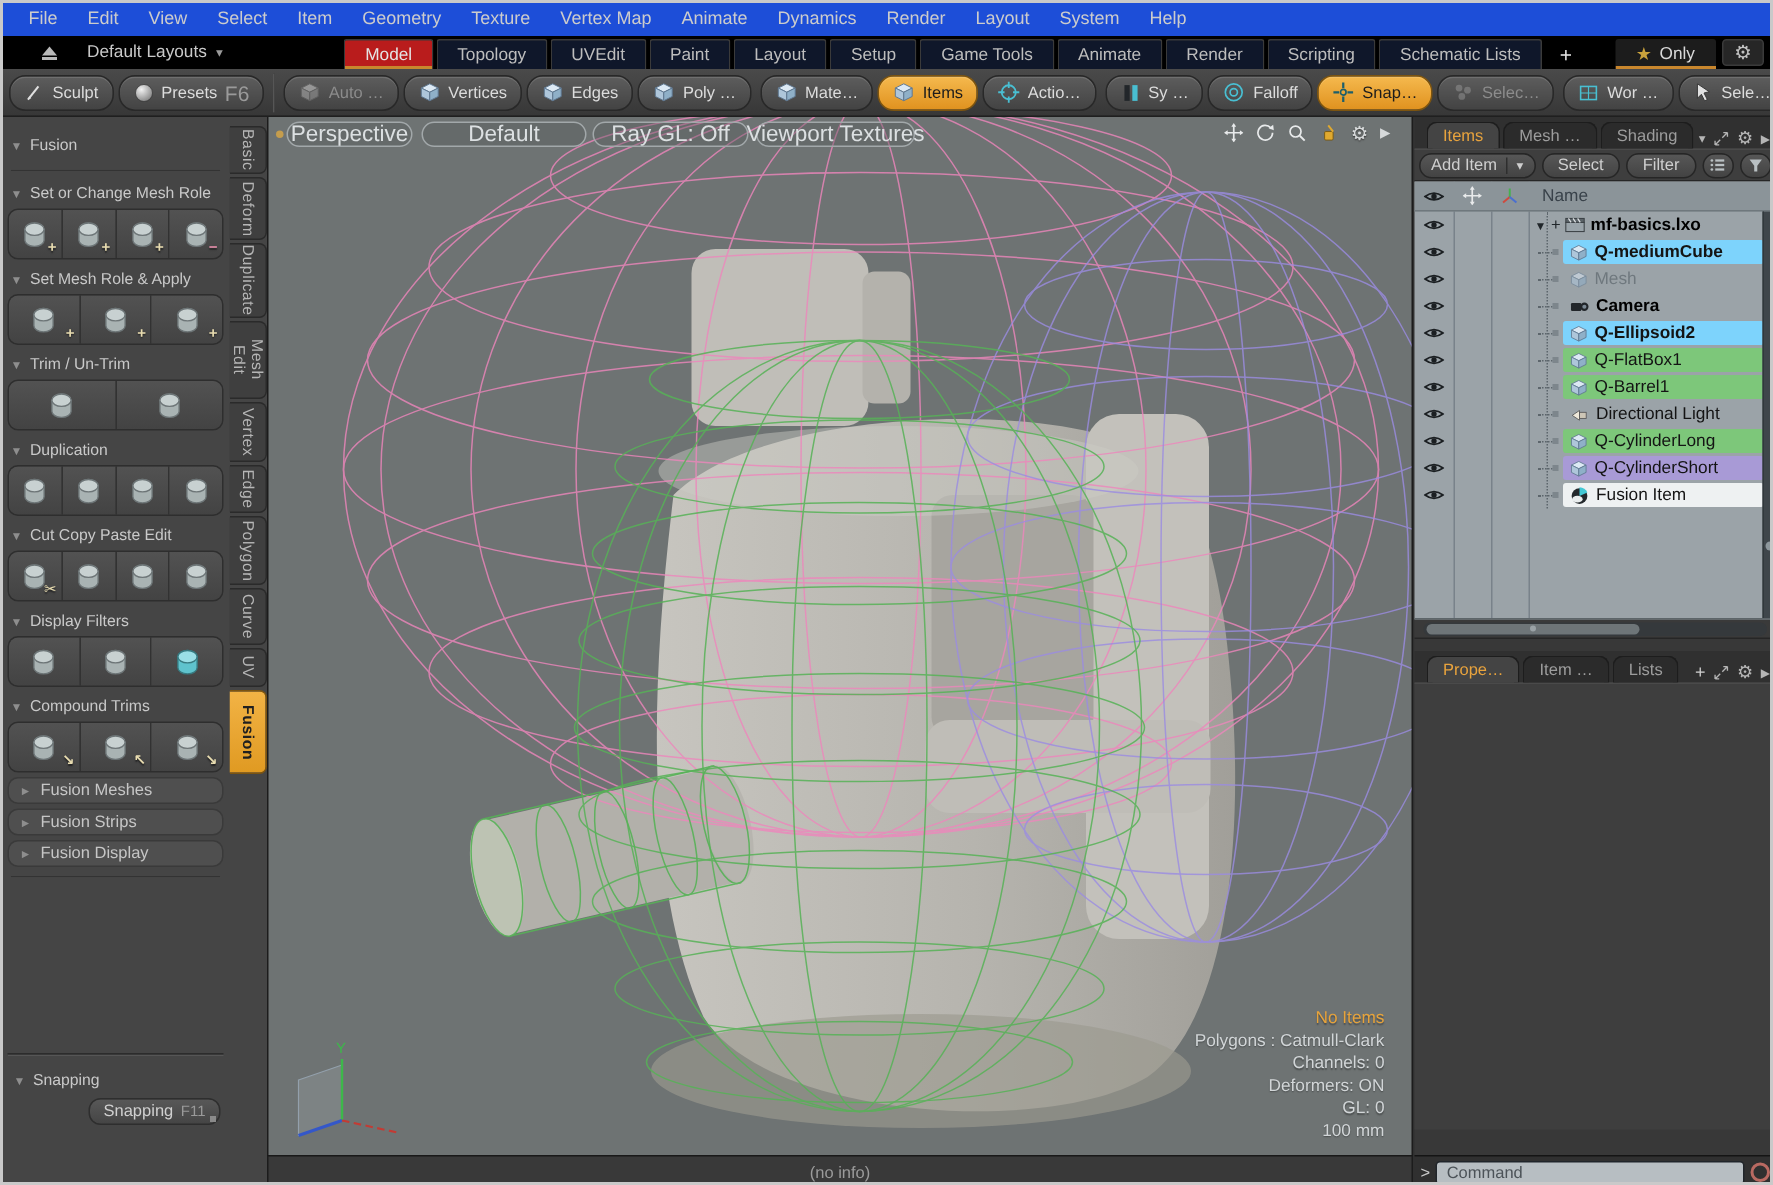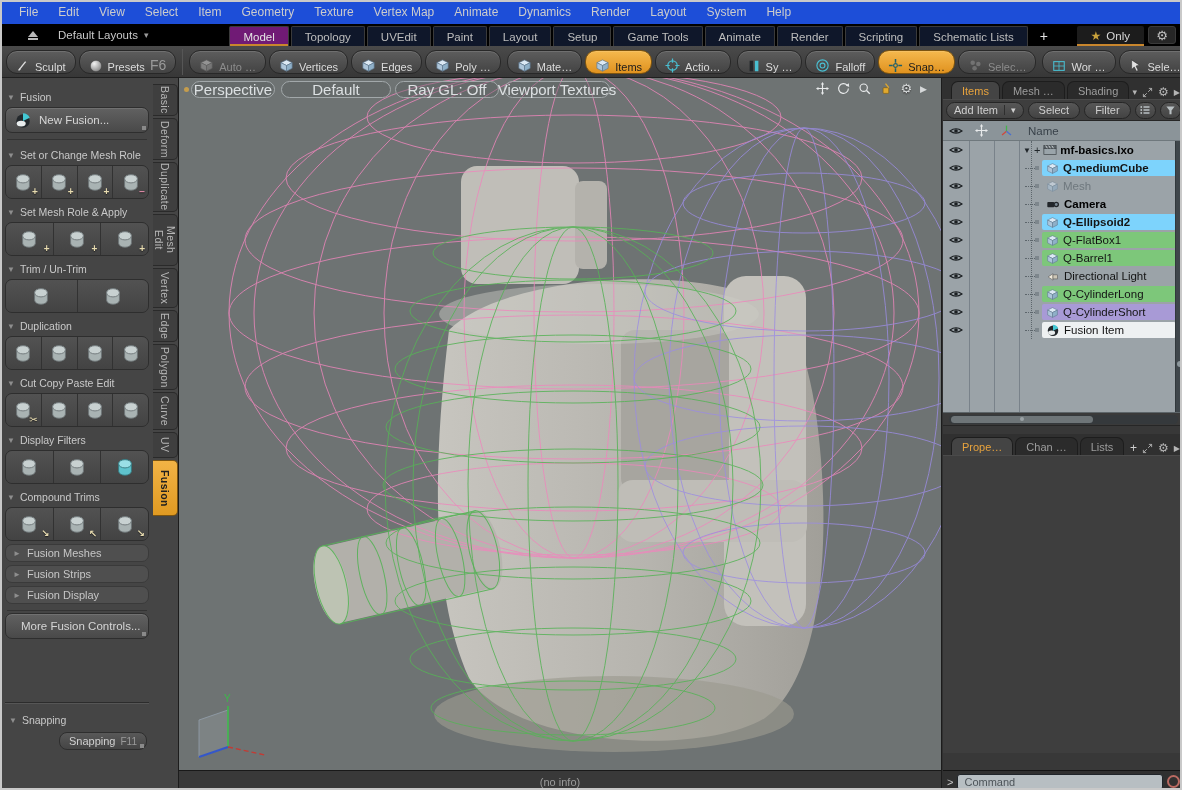--- a/index.html
+++ b/index.html
@@ -12,30 +12,30 @@
   .menu-item { color:#cccccc; font-size:12px; padding:3px 9px; cursor:default; }
 
   
   .layout-bar { position:absolute; left:0; top:22px; width:100%; height:22px; background:#000; display:flex; align-items:stretch;padding-left:16px; }
   .eject { width:30px; display:flex; flex-direction:column; align-items:center; justify-content:center; gap:1px; }
   .eject .tri { width:0; height:0; border-left:5px solid transparent; border-right:5px solid transparent; border-bottom:6px solid #b9b9b9; }
   .eject .bar { width:10px; height:2px; background:#b9b9b9; }
   .preset-btn { display:flex; align-items:center; gap:6px; color:#c9c9c9; font-size:11.5px; padding:0 10px; margin-right:70px; }
   .preset-btn .dd { font-size:9px; color:#9a9a9a; }
   .ltab { background:#0f172a; border:1px solid #3a3a3a; border-bottom:none; color:#bdbdbd; font-size:11.5px; display:flex; align-items:center; padding:0 13px; margin:2px 1px 0 1px; border-radius:2px 2px 0 0; }
-  .ltab.active { background:#701a75; color:#e4e4e4; box-shadow:inset 0 -2px 0 #c8862d; }
+  .ltab.active { background:#b91c1c; color:#e4e4e4; box-shadow:inset 0 -2px 0 #c8862d; }
   .ltab.addtab { padding:0 10px; color:#e4e4e4; font-size:14px; background:transparent; border:none; }
   .lb-spacer { flex:1; }
   .only-btn { display:flex; align-items:center; gap:5px; color:#d8d8d8; font-size:11.5px; padding:0 14px; margin:2px 4px 0 0; background:#1c1c1c; border-radius:2px 2px 0 0; box-shadow:inset 0 -2px 0 #c8862d; }
   .only-btn .star { color:#c9a23c; font-size:12px; }
   .gear-btn { width:28px; margin:2px 4px 2px 0; background:#262626; border:1px solid #3a3a3a; border-radius:3px; color:#c0c0c0; font-size:13px; display:flex; align-items:center; justify-content:center; }
 
   
   .toolbar { position:absolute; left:0; top:44px; width:100%; height:32px; background:linear-gradient(#4a4a4a,#373737); border-bottom:1px solid #1f1f1f; display:flex; align-items:center; padding:0 4px; gap:3px; }
-  .tb-btn { height:24px; display:flex; align-items:flex-end; gap:5px; padding:0 9px; border:1px solid #282828; border-radius:11px; background:linear-gradient(#5d5d5d,#434343); color:#dcdcdc; font-size:11px; box-shadow:inset 0 1px 0 rgba(255,255,255,.12); white-space:nowrap; }
+  .tb-btn { height:24px; display:flex; align-items:center; gap:5px; padding:0 9px; border:1px solid #282828; border-radius:11px; background:linear-gradient(#5d5d5d,#434343); color:#dcdcdc; font-size:11px; box-shadow:inset 0 1px 0 rgba(255,255,255,.12); white-space:nowrap; }
   .tb-btn.active { background:linear-gradient(#f5b94e,#e0921f); color:#1c1c1c; border-color:#7c5410; }
   .tb-btn.disabled { color:#8c8c8c; }
   .tb-btn.disabled svg { opacity:.45; filter:grayscale(1); }
   .tb-btn .key { color:#9a9a9a; font-size:14px; }
   .tb-sep { width:1px; height:26px; background:#272727; border-right:1px solid #565656; margin:0 3px; }
   .tb-gap { width:6px; }
 
   
   .sidebar { position:absolute; left:0; top:76px; width:176px; height:714px; background:#454545; }
   .sb-content { position:absolute; left:0; top:0; width:150px; height:714px; padding:6px 3px 0 3px; display:flex; flex-direction:column; }
@@ -412,27 +412,20 @@
     </div>
 
   </div>
 
   <div class="sidebar">
     <div class="sb-content">
       <div class="sb-h">
         <span class="tri">▼</span>
         <span>Fusion</span>
       </div>
-      <div class="sb-bigbtn">
-        <svg class="sym" width="18" height="18">
-            <use href="#sym-fusion"></use>
-          </svg>
-        <span>New Fusion...</span>
-        <span class="corner"></span>
-      </div>
       <div class="sb-hr"></div>
 
       <div class="sb-h">
         <span class="tri">▼</span>
         <span>Set or Change Mesh Role</span>
       </div>
       <div class="icon-row">
         <div class="icon-btn">
             <svg class="sym" width="22" height="22">
               <use href="#sym-blob"></use>
@@ -613,27 +606,20 @@
       <div class="sb-collapsed">
         <span class="tri">►</span>
         <span>Fusion Strips</span>
       </div>
       <div class="sb-collapsed">
         <span class="tri">►</span>
         <span>Fusion Display</span>
       </div>
 
       <div class="sb-hr"></div>
-      <div class="sb-bigbtn">
-        <svg class="sym" width="18" height="18">
-            <use href="#sym-fusion"></use>
-          </svg>
-        <span>More Fusion Controls...</span>
-        <span class="corner"></span>
-      </div>
 
       <div class="snap-block">
         <div class="sb-h">
           <span class="tri">▼</span>
           <span>Snapping</span>
         </div>
         <div class="snap-btn">
           <span>Snapping</span>
           <span class="key">F11</span>
           <span class="corner"></span>
@@ -753,20 +739,28 @@
             <use href="#sym-magnifier"></use>
           </svg>
         <svg class="sym" width="13" height="13">
             <use href="#sym-paintxfer"></use>
           </svg>
         <span class="gear-glyph">⚙</span>
         <span class="play">▶</span>
       </div>
     </div>
 
+    <div class="vp-info">
+      <div class="hl">No Items</div>
+      <div>Polygons : Catmull-Clark</div>
+      <div>Channels: 0</div>
+      <div>Deformers: ON</div>
+      <div>GL: 0</div>
+      <div>100 mm</div>
+    </div>
   </div>
 
   <div class="status-bar">
     <span>(no info)</span>
   </div>
 
   <div class="rpanel">
     <div class="rp-tabs">
       <div class="rp-tab active">Items</div>
       <div class="rp-tab">Mesh …</div>
@@ -1054,21 +1048,21 @@
       <div class="track">
           <div class="thumb"></div>
           <div class="dot"></div>
         </div>
     </div>
 
     <div class="rp-gap"></div>
 
     <div class="rp-tabs">
       <div class="rp-tab active">Prope…</div>
-      <div class="rp-tab">Chan …</div>
+      <div class="rp-tab">Item …</div>
       <div class="rp-tab">Lists</div>
       <div class="rp-tabicons">
         <span class="plus">+</span>
         <svg class="sym" width="11" height="11">
             <use href="#sym-expand"></use>
           </svg>
         <span class="gear-glyph">⚙</span>
         <span class="play">▶</span>
       </div>
     </div>

